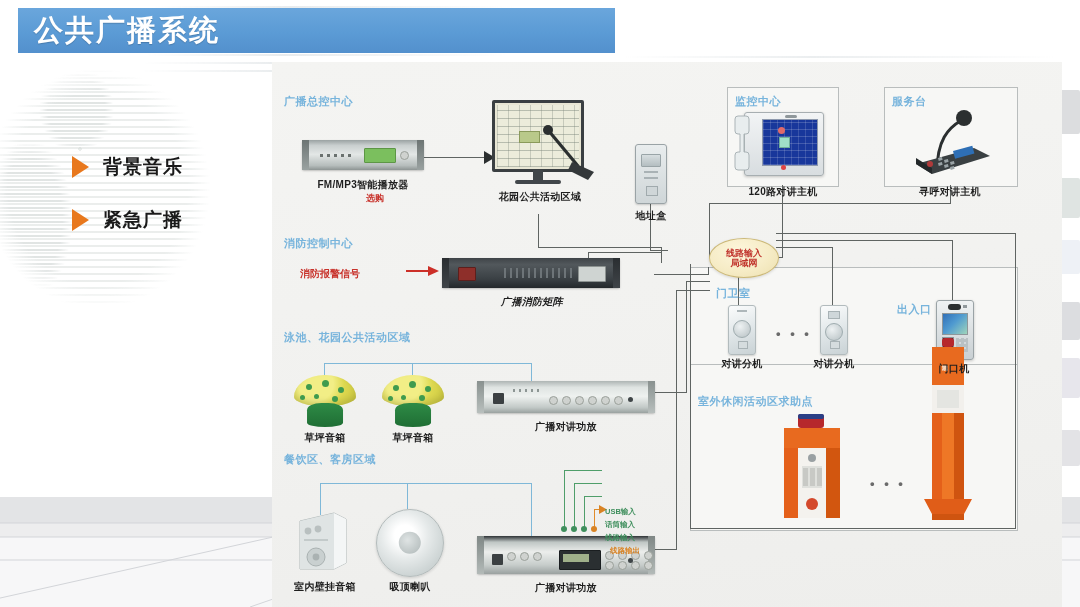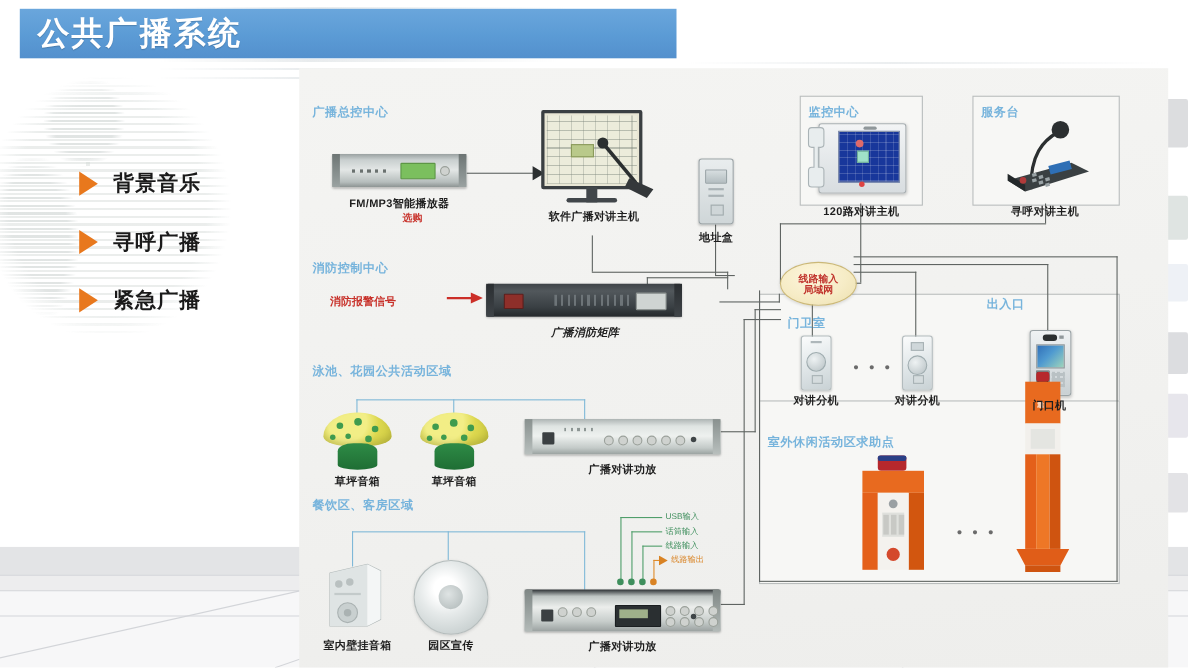--- a/index.html
+++ b/index.html
@@ -95,21 +95,21 @@
   .wire.v{width:1.4px;}
   .bluewire{position:absolute;background:#7fb8d8;z-index:2;}
   .bluewire.h{height:1.4px;}
   .bluewire.v{width:1.4px;}
   .greenwire{position:absolute;background:#4f9e6a;z-index:5;}
   .greenwire.h{height:1.2px;}
   .greenwire.v{width:1.2px;}
   .orangewire{position:absolute;background:#e08b2a;z-index:5;}
   .orangewire.h{height:1.2px;}
   .orangewire.v{width:1.2px;}
-  .io-label{position:absolute;font-size:7.5px;font-weight:normal;white-space:nowrap;z-index:6;}
+  .io-label{position:absolute;font-size:7.5px;font-weight:bold;white-space:nowrap;z-index:6;margin-top:42px;}
   .dots{position:absolute;font-size:13px;color:#6b6b6b;letter-spacing:3px;z-index:6;font-weight:bold;}
 
   
   .rack{
     position:absolute;border-radius:2px;z-index:4;
     box-shadow:0 1px 2px rgba(0,0,0,.22);
   }
   .rack .ear{position:absolute;top:0;bottom:0;width:7px;background:rgba(0,0,0,.2);}
   .rack .knobs{position:absolute;display:flex;gap:4px;align-items:center;}
   .rack .knobs b{display:block;width:7px;height:7px;border-radius:50%;background:#cfd2cf;border:1px solid #9aa09a;}
@@ -218,43 +218,39 @@
   <div id="title-text">公共广播系统</div>
 </div>
 
 <div id="feature-list">
   <div class="feature-item">
     <span class="tri"></span>
     <span class="feature-label">背景音乐</span>
   </div>
   <div class="feature-item">
     <span class="tri"></span>
-    <span class="feature-label">寻呼广播</span>
-  </div>
-  <div class="feature-item">
-    <span class="tri"></span>
     <span class="feature-label">紧急广播</span>
   </div>
 </div>
 
 <div id="diagram">
 
   <div class="box" style="left:455px;top:25px;width:110px;height:98px;"></div>
   <div class="box" style="left:612px;top:25px;width:132px;height:98px;"></div>
   <div class="box" style="left:418px;top:205px;width:326px;height:97px;"></div>
   <div class="box" style="left:418px;top:302px;width:326px;height:165px;"></div>
 
   <div class="zone-title" style="left:12px;top:32px;">广播总控中心</div>
   <div class="zone-title" style="left:12px;top:174px;">消防控制中心</div>
   <div class="zone-title" style="left:12px;top:268px;">泳池、花园公共活动区域</div>
   <div class="zone-title" style="left:12px;top:390px;">餐饮区、客房区域</div>
   <div class="zone-title" style="left:463px;top:32px;">监控中心</div>
   <div class="zone-title" style="left:620px;top:32px;">服务台</div>
   <div class="zone-title" style="left:444px;top:224px;">门卫室</div>
-  <div class="zone-title" style="left:625px;top:207px;">出入口</div>
+  <div class="zone-title" style="left:625px;top:240px;">出入口</div>
   <div class="zone-title" style="left:426px;top:332px;">室外休闲活动区求助点</div>
 
   <div class="wire h" style="left:152px;top:95px;width:62px;"></div>
   <svg style="position:absolute;left:212px;top:89px;width:12px;height:13px;z-index:3;" viewBox="0 0 12 13">
     <polygon points="0,0 11,6.5 0,13" fill="#2b2f30"></polygon>
   </svg>
 
   <div class="wire v" style="left:266px;top:152px;height:33px;"></div>
   <div class="wire h" style="left:266px;top:185px;width:124px;"></div>
   <div class="wire v" style="left:389px;top:185px;height:16px;"></div>
@@ -346,21 +342,21 @@
       <div class="hl"></div>
     </div>
     <div class="stand"></div>
     <div class="base"></div>
   </div>
   <svg class="micbody" style="left:270px;top:62px;width:60px;height:58px;" viewBox="0 0 60 58">
     <line x1="6" y1="6" x2="36" y2="42" stroke="#2b2f30" stroke-width="3.2"></line>
     <circle cx="6" cy="6" r="5" fill="#2b2f30"></circle>
     <polygon points="30,38 52,48 46,56 26,46" fill="#34383a"></polygon>
   </svg>
-  <div class="dev-label" style="left:200px;top:128px;width:136px;">软件广播对讲主机</div>
+  <div class="dev-label" style="left:200px;top:128px;width:136px;">花园公共活动区域</div>
 
   <div class="addrbox" style="left:363px;top:82px;width:30px;height:58px;">
     <span style="position:absolute;left:5px;top:9px;right:5px;height:11px;background:linear-gradient(180deg,#d7dee0,#b4bec1);border:1px solid #99a4a7;border-radius:1px;"></span>
     <span style="position:absolute;left:8px;top:26px;right:8px;height:2px;background:#a9b2b5;"></span>
     <span style="position:absolute;left:8px;top:32px;right:8px;height:2px;background:#a9b2b5;"></span>
     <span style="position:absolute;left:10px;bottom:7px;width:10px;height:8px;background:#cfd6d8;border:1px solid #a0aaad;"></span>
   </div>
   <div class="dev-label" style="left:338px;top:147px;width:82px;">地址盒</div>
 
   <div class="panelpc" style="left:472px;top:50px;width:78px;height:62px;">
@@ -459,21 +455,21 @@
     <polygon points="40,2 52,8 52,52 40,58" fill="#f4f6f6"></polygon>
     <circle cx="22" cy="46" r="9" fill="#c9d0d0" stroke="#aab2b2"></circle>
     <circle cx="22" cy="46" r="3.4" fill="#aab2b2"></circle>
     <circle cx="14" cy="20" r="3.4" fill="#b9c0c0"></circle>
     <circle cx="24" cy="18" r="3.4" fill="#b9c0c0"></circle>
     <rect x="10" y="28" width="24" height="2" fill="#c3caca"></rect>
   </svg>
   <div class="dev-label" style="left:4px;top:518px;width:98px;">室内壁挂音箱</div>
 
   <div class="ceilspk" style="left:104px;top:447px;width:66px;height:66px;"></div>
-  <div class="dev-label" style="left:100px;top:518px;width:76px;">园区宣传</div>
+  <div class="dev-label" style="left:100px;top:518px;width:76px;">吸顶喇叭</div>
 
   <div class="rack" style="left:205px;top:474px;width:178px;height:38px;
        background:linear-gradient(180deg,#2e3336 0%,#bfc6c4 16%,#eceeec 42%,#c7cdcb 76%,#9aa1a0 100%);">
     <span class="ear" style="left:0;background:linear-gradient(180deg,#7f8785,#b3baB8);"></span>
     <span class="ear" style="right:0;background:linear-gradient(180deg,#7f8785,#b3bab8);"></span>
     <span style="position:absolute;left:15px;top:18px;width:11px;height:11px;background:#3b4042;border-radius:1px;"></span>
     <span class="knobs" style="left:30px;top:16px;">
         <b></b>
         <b></b>
         <b></b>

